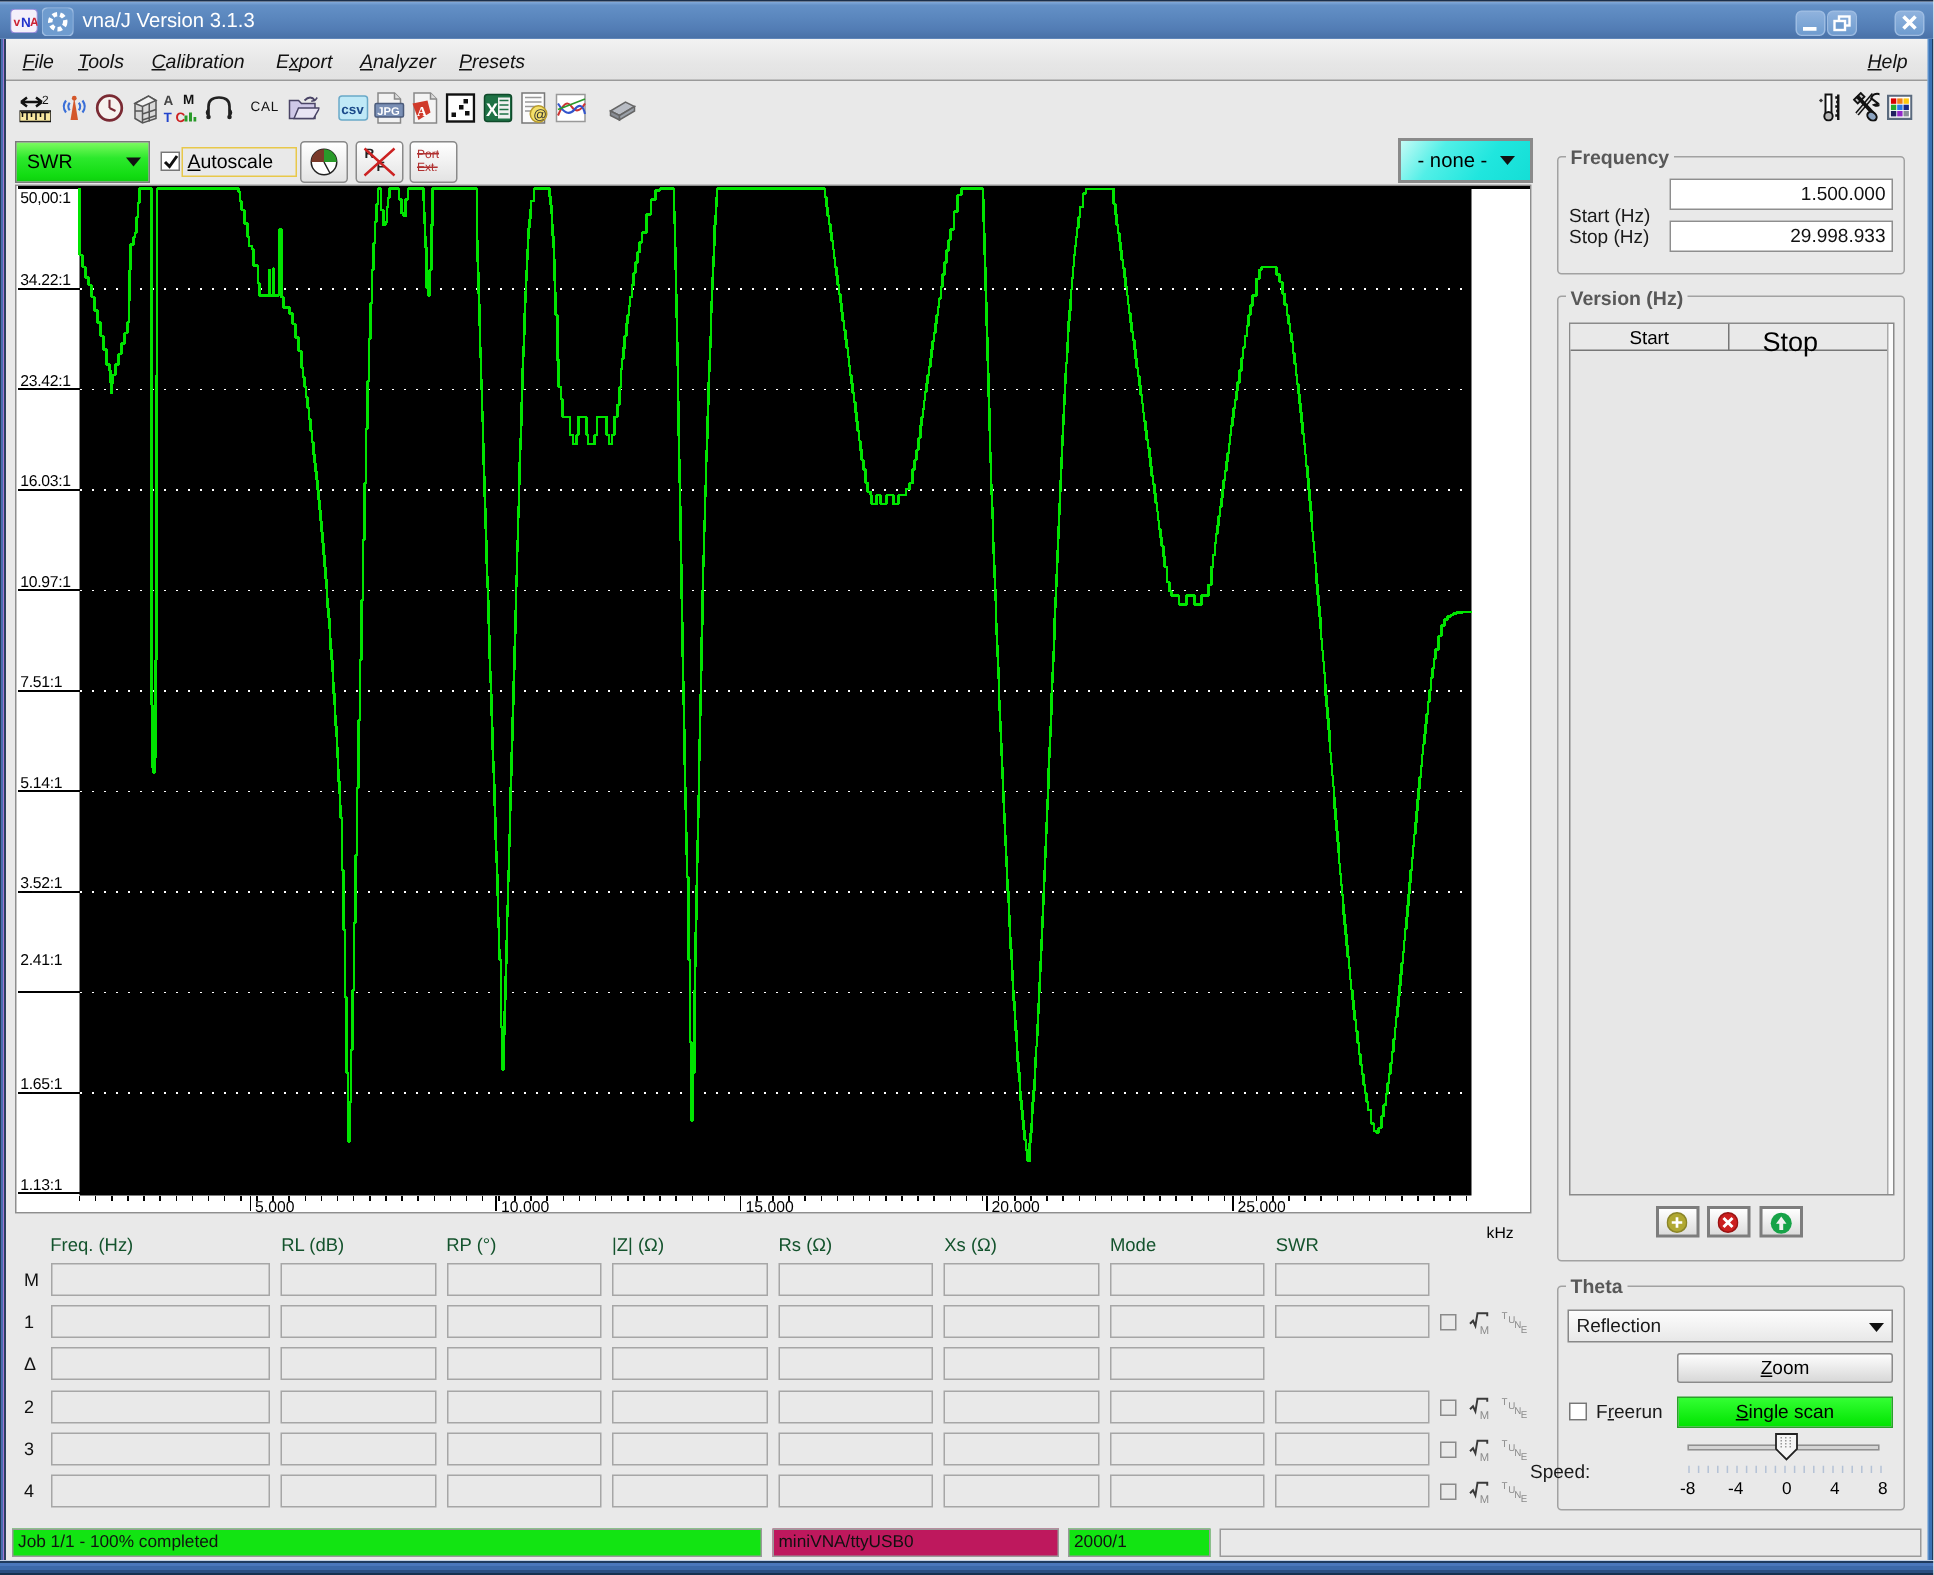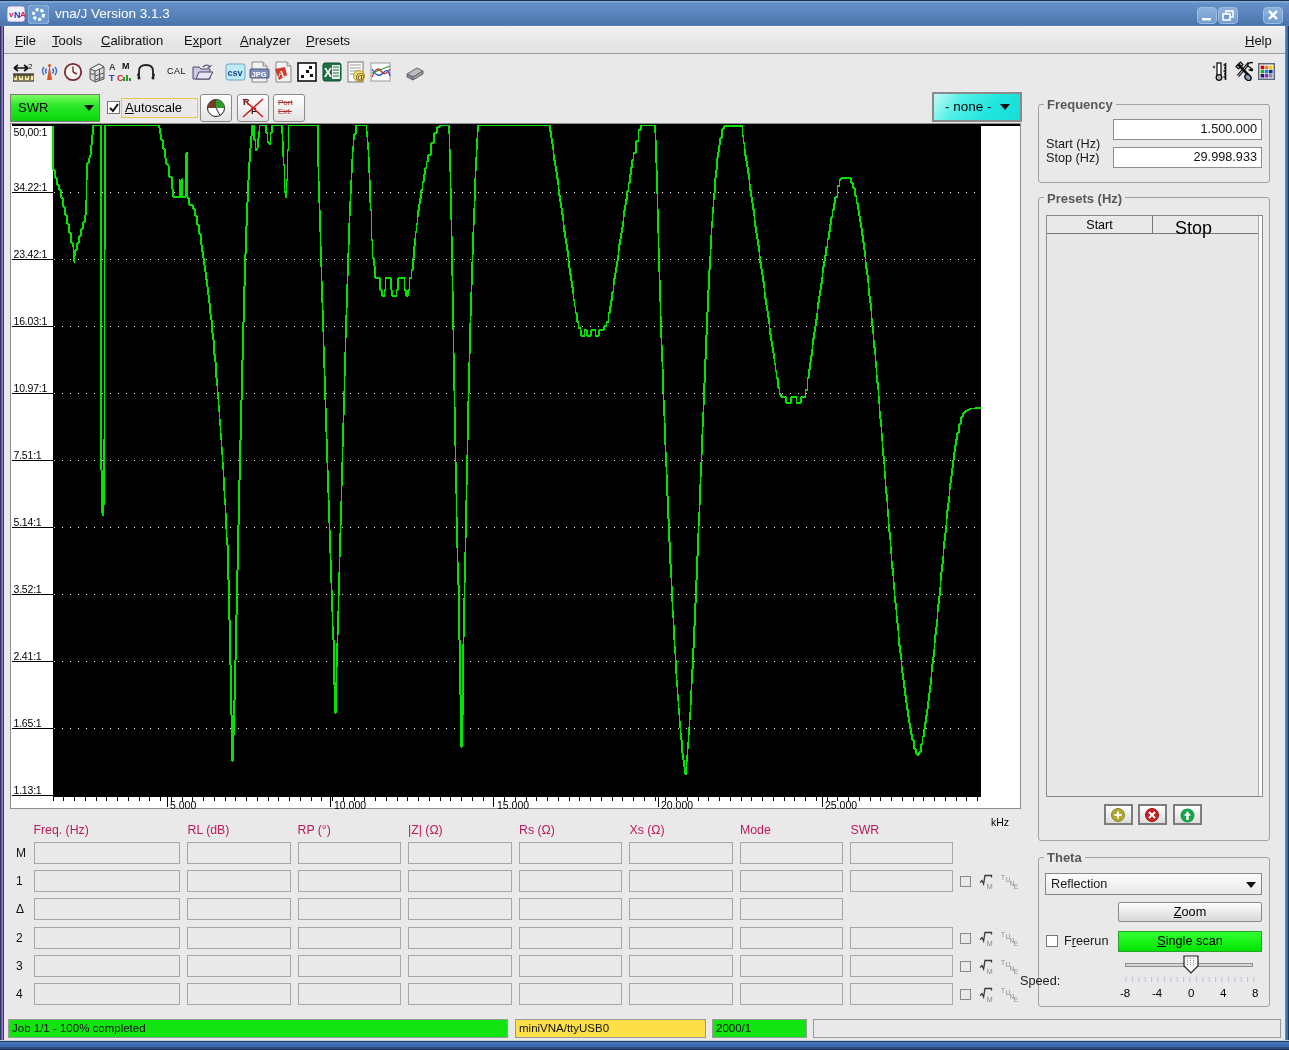--- a/index.html
+++ b/index.html
@@ -16,21 +16,21 @@
 #frameB { left:0; top:1040px; width:1289px; height:10px;
   background:linear-gradient(#c2cfe2 0 1px,#1f3b5e 1px 2px,#4a77bb 2px 4px,#3c69a9 4px 7px,#2a4d80 7px 9px,#16304f 9px 10px); }
 #content { left:4px; top:26px; width:1281px; height:1014px; background:#e9e9e9; }
 
 .winbtn { top:7px; width:20px; height:17px; border-radius:4px;
   background:linear-gradient(#8fb2dd,#6f9ccf); border:1px solid #9dbce2; color:#fff; }
 #titletext { left:55px; top:5.5px; color:#fff; font-size:13.5px; }
 
 #menubar { left:4px; top:26px; width:1281px; height:28px;
   background:linear-gradient(#f2f2f2,#e6e6e6 60%,#e2e2e2); border-bottom:1px solid #9a9a9a; }
-.menuitem { top:33px; font-size:13px; color:#111; }
+.menuitem { top:33px; font-size:13px; color:#111;font-style:italic; }
 
 .ticon { top:61px; }
 
 #controlrow { left:4px; top:90px; width:1281px; height:34px; background:#e9e9e9; }
 .cbtn { top:94px; width:32px; height:28px; border:1px solid #8a8a8a; border-radius:3px;
   background:linear-gradient(#ffffff,#e3e3e3); }
 
 #chartpanel { left:10px; top:123px; width:1011px; height:686px; background:#fff; border:1px solid #8e8e8e; }
 .ylab { font-size:10.5px; color:#000; left:13.5px; letter-spacing:-0.2px; }
 .xlab { font-size:10.5px; color:#000; }
@@ -39,21 +39,21 @@
 .gtitle { font-size:13px; font-weight:bold; color:#585858; background:#e9e9e9; padding:0 3px; }
 .rlabel { font-size:12.7px; color:#1a1a1a; }
 .rfield { background:#fff; border:1px solid #8e8e8e; font-size:12.7px; color:#111;
   text-align:right; padding:2px 4px 0 0; }
 .pbtn { top:804px; width:29px; height:21px; border:2px solid #7d7d7d;
   background:linear-gradient(#ffffff,#dcdcdc); }
 .combo { border:1px solid #888; background:linear-gradient(#fdfdfd,#e8e8e8); }
 .carrow { width:0; height:0; border-left:5px solid transparent; border-right:5px solid transparent;
   border-top:6px solid #111; }
 
-.mhead { top:823px; font-size:12.3px; color:#be185d; }
+.mhead { top:823px; font-size:12.3px; color:#14532d; }
 .mfield { background:#e9e9e9; border:1px solid #a6a6a6; height:22px; }
 .mrowlab { font-size:12px; color:#111; }
 .mcheck { width:11px; height:11px; border:1px solid #8a8a8a; background:#e9e9e9; }
 
 .sfield { top:1019px; height:19px; border:1px solid #9a9a9a; font-size:11.5px; color:#111;
   padding:2px 0 0 3px; }
 </style></head>
 <body>
 <div class="abs" id="content"></div>
 <div class="abs" id="titlebar"></div>
@@ -266,39 +266,39 @@
 <polyline points="53.0,125.6 53.0,170.0 55.0,170.0 55.0,178.0 57.0,178.0 57.0,185.0 59.0,185.0 59.0,190.0 61.0,190.0 61.0,198.0 63.0,198.0 63.0,207.0 65.0,207.0 65.0,215.0 67.0,215.0 67.0,224.0 69.0,224.0 69.0,233.0 71.0,233.0 71.0,243.0 73.0,243.0 73.0,247.0 73.5,247.0 73.5,255.0 74.0,255.0 74.0,262.0 74.5,262.0 74.5,256.0 75.0,256.0 75.0,250.0 77.0,250.0 77.0,243.0 79.0,243.0 79.0,236.0 81.0,236.0 81.0,229.0 83.0,229.0 83.0,222.0 85.0,222.0 85.0,215.0 86.0,215.0 86.0,200.0 86.5,200.0 86.5,180.0 87.0,180.0 87.0,163.0 89.0,163.0 89.0,158.0 90.0,158.0 90.0,155.0 91.0,155.0 91.0,145.0 92.0,145.0 92.0,135.0 93.0,135.0 93.0,125.6 100.2,125.6 101.0,125.6 101.0,470.0 101.8,470.0 101.8,512.0 102.4,512.0 102.4,515.0 103.2,515.0 103.2,505.0 103.8,505.0 103.8,440.0 104.4,440.0 104.4,250.0 104.8,250.0 104.8,125.6 158.0,125.6 159.0,125.6 159.0,128.0 160.0,128.0 160.0,134.0 161.0,134.0 161.0,140.0 163.0,140.0 163.0,149.0 165.0,149.0 165.0,158.0 166.0,158.0 166.0,164.0 168.0,164.0 168.0,166.0 169.0,166.0 169.0,177.0 171.0,177.0 172.0,177.0 172.0,189.0 173.0,189.0 173.0,197.0 179.0,197.0 179.5,197.0 179.5,180.0 180.0,180.0 180.0,197.0 181.5,197.0 182.0,197.0 182.0,179.0 182.5,179.0 182.5,197.0 185.5,197.0 186.0,197.0 186.0,153.0 187.0,153.0 187.5,153.0 187.5,198.0 188.5,198.0 189.0,198.0 189.0,205.0 191.0,205.0 193.0,205.0 193.0,209.0 195.0,209.0 195.0,216.0 197.0,216.0 197.0,225.0 199.0,225.0 199.0,234.0 201.0,234.0 201.0,245.0 202.0,245.0 202.0,251.5 203.0,251.5 203.0,258.0 204.0,258.0 204.0,265.0 205.0,265.0 205.0,272.0 206.0,272.0 206.0,279.5 207.0,279.5 207.0,287.0 208.0,287.0 208.0,295.0 209.0,295.0 209.0,303.0 209.7,303.0 209.7,308.7 210.3,308.7 210.3,314.3 211.0,314.3 211.0,320.0 211.7,320.0 211.7,326.7 212.3,326.7 212.3,333.3 213.0,333.3 213.0,340.0 213.7,340.0 213.7,347.3 214.3,347.3 214.3,354.7 215.0,354.7 215.0,362.0 215.7,362.0 215.7,370.0 216.3,370.0 216.3,378.0 217.0,378.0 217.0,386.0 217.5,386.0 217.5,392.5 218.0,392.5 218.0,399.0 218.5,399.0 218.5,405.5 219.0,405.5 219.0,412.0 219.5,412.0 219.5,419.0 220.0,419.0 220.0,426.0 220.5,426.0 220.5,433.0 221.0,433.0 221.0,440.0 221.5,440.0 221.5,447.5 222.0,447.5 222.0,455.0 222.5,455.0 222.5,462.5 223.0,462.5 223.0,470.0 223.4,470.0 223.4,477.0 223.8,477.0 223.8,484.0 224.2,484.0 224.2,491.0 224.6,491.0 224.6,498.0 225.0,498.0 225.0,505.0 225.4,505.0 225.4,513.0 225.8,513.0 225.8,521.0 226.2,521.0 226.2,529.0 226.6,529.0 226.6,537.0 227.0,537.0 227.0,545.0 228.0,545.0 228.0,580.0 229.0,580.0 229.0,620.0 230.0,620.0 230.0,665.0 231.0,665.0 231.0,715.0 232.0,715.0 232.0,761.0 233.0,761.0 233.0,735.0 234.0,735.0 234.0,700.0 235.0,700.0 235.0,660.0 236.0,660.0 236.0,615.0 237.0,615.0 237.0,570.0 238.0,570.0 238.0,525.0 239.0,525.0 239.0,480.0 240.0,480.0 240.0,440.0 241.0,440.0 241.0,400.0 242.0,400.0 242.0,360.0 243.0,360.0 243.0,322.0 244.0,322.0 244.0,286.0 245.0,286.0 245.0,254.0 246.0,254.0 246.0,226.0 247.0,226.0 247.0,202.0 248.0,202.0 248.0,180.0 249.0,180.0 249.0,162.0 250.0,162.0 250.0,148.0 251.0,148.0 251.0,136.0 252.0,136.0 252.0,125.6 253.5,125.6 254.0,125.6 254.0,140.0 255.5,140.0 255.5,150.0 257.0,150.0 257.0,148.0 258.0,148.0 258.0,138.0 258.8,138.0 258.8,131.8 259.5,131.8 259.5,125.6 265.0,125.6 266.0,125.6 266.0,133.0 267.5,133.0 267.5,142.0 269.0,142.0 269.0,144.0 270.5,144.0 270.5,133.0 272.0,133.0 272.0,125.6 282.0,125.6 282.3,125.6 282.3,133.5 282.6,133.5 282.6,141.4 282.9,141.4 282.9,149.2 283.2,149.2 283.2,157.1 283.5,157.1 283.5,165.0 284.5,165.0 284.5,192.0 285.5,192.0 285.5,197.0 286.5,197.0 286.5,180.0 287.5,180.0 287.5,150.0 288.5,150.0 288.5,125.6 317.0,125.6 318.0,125.6 318.0,160.0 318.2,160.0 318.2,167.1 318.4,167.1 318.4,174.3 318.6,174.3 318.6,181.4 318.9,181.4 318.9,188.6 319.1,188.6 319.1,195.7 319.3,195.7 319.3,202.9 319.5,202.9 319.5,210.0 319.7,210.0 319.7,217.1 319.9,217.1 319.9,224.3 320.1,224.3 320.1,231.4 320.4,231.4 320.4,238.6 320.6,238.6 320.6,245.7 320.8,245.7 320.8,252.9 321.0,252.9 321.0,260.0 321.2,260.0 321.2,267.1 321.4,267.1 321.4,274.3 321.6,274.3 321.6,281.4 321.9,281.4 321.9,288.6 322.1,288.6 322.1,295.7 322.3,295.7 322.3,302.9 322.5,302.9 322.5,310.0 322.7,310.0 322.7,317.1 322.9,317.1 322.9,324.3 323.1,324.3 323.1,331.4 323.4,331.4 323.4,338.6 323.6,338.6 323.6,345.7 323.8,345.7 323.8,352.9 324.0,352.9 324.0,360.0 324.2,360.0 324.2,368.0 324.5,368.0 324.5,376.0 324.8,376.0 324.8,384.0 325.0,384.0 325.0,392.0 325.2,392.0 325.2,400.0 325.5,400.0 325.5,408.0 325.8,408.0 325.8,415.8 326.0,415.8 326.0,423.7 326.2,423.7 326.2,431.5 326.5,431.5 326.5,439.3 326.8,439.3 326.8,447.2 327.0,447.2 327.0,455.0 327.2,455.0 327.2,462.5 327.5,462.5 327.5,470.0 327.8,470.0 327.8,477.5 328.0,477.5 328.0,485.0 328.2,485.0 328.2,492.5 328.5,492.5 328.5,500.0 328.8,500.0 328.8,507.5 329.0,507.5 329.0,515.0 329.2,515.0 329.2,522.5 329.5,522.5 329.5,530.0 329.8,530.0 329.8,537.5 330.0,537.5 330.0,545.0 330.2,545.0 330.2,552.5 330.5,552.5 330.5,560.0 330.8,560.0 330.8,567.5 331.0,567.5 331.0,575.0 331.2,575.0 331.2,582.5 331.5,582.5 331.5,590.0 331.7,590.0 331.7,597.1 331.9,597.1 331.9,604.3 332.1,604.3 332.1,611.4 332.4,611.4 332.4,618.6 332.6,618.6 332.6,625.7 332.8,625.7 332.8,632.9 333.0,632.9 333.0,640.0 334.0,640.0 334.0,685.0 335.0,685.0 335.0,713.0 336.0,713.0 336.0,690.0 336.2,690.0 336.2,682.1 336.4,682.1 336.4,674.3 336.6,674.3 336.6,666.4 336.9,666.4 336.9,658.6 337.1,658.6 337.1,650.7 337.3,650.7 337.3,642.9 337.5,642.9 337.5,635.0 337.7,635.0 337.7,627.1 337.9,627.1 337.9,619.3 338.1,619.3 338.1,611.4 338.4,611.4 338.4,603.6 338.6,603.6 338.6,595.7 338.8,595.7 338.8,587.9 339.0,587.9 339.0,580.0 339.2,580.0 339.2,572.1 339.4,572.1 339.4,564.3 339.6,564.3 339.6,556.4 339.9,556.4 339.9,548.6 340.1,548.6 340.1,540.7 340.3,540.7 340.3,532.9 340.5,532.9 340.5,525.0 340.7,525.0 340.7,517.1 340.9,517.1 340.9,509.3 341.1,509.3 341.1,501.4 341.4,501.4 341.4,493.6 341.6,493.6 341.6,485.7 341.8,485.7 341.8,477.9 342.0,477.9 342.0,470.0 342.2,470.0 342.2,462.1 342.4,462.1 342.4,454.3 342.6,454.3 342.6,446.4 342.9,446.4 342.9,438.6 343.1,438.6 343.1,430.7 343.3,430.7 343.3,422.9 343.5,422.9 343.5,415.0 343.7,415.0 343.7,407.1 343.9,407.1 343.9,399.3 344.1,399.3 344.1,391.4 344.4,391.4 344.4,383.6 344.6,383.6 344.6,375.7 344.8,375.7 344.8,367.9 345.0,367.9 345.0,360.0 345.2,360.0 345.2,352.6 345.4,352.6 345.4,345.1 345.6,345.1 345.6,337.7 345.9,337.7 345.9,330.3 346.1,330.3 346.1,322.9 346.3,322.9 346.3,315.4 346.5,315.4 346.5,308.0 346.8,308.0 346.8,300.0 347.0,300.0 347.0,292.0 347.2,292.0 347.2,284.0 347.5,284.0 347.5,276.0 347.8,276.0 347.8,268.0 348.0,268.0 348.0,260.0 348.2,260.0 348.2,252.7 348.5,252.7 348.5,245.3 348.8,245.3 348.8,238.0 349.0,238.0 349.0,230.7 349.2,230.7 349.2,223.3 349.5,223.3 349.5,216.0 349.8,216.0 349.8,208.8 350.1,208.8 350.1,201.6 350.4,201.6 350.4,194.4 350.7,194.4 350.7,187.2 351.0,187.2 351.0,180.0 351.4,180.0 351.4,173.0 351.8,173.0 351.8,166.0 352.1,166.0 352.1,159.0 352.5,159.0 352.5,152.0 353.0,152.0 353.0,146.0 353.5,146.0 353.5,140.0 354.0,140.0 354.0,134.0 356.0,134.0 356.0,125.6 366.0,125.6 366.5,125.6 366.5,131.1 367.0,131.1 367.0,136.5 367.5,136.5 367.5,142.0 368.0,142.0 368.0,149.7 368.5,149.7 368.5,157.3 369.0,157.3 369.0,165.0 369.2,165.0 369.2,172.5 369.5,172.5 369.5,180.0 369.8,180.0 369.8,187.5 370.0,187.5 370.0,195.0 370.2,195.0 370.2,202.5 370.5,202.5 370.5,210.0 371.5,210.0 371.5,240.0 372.5,240.0 372.5,258.0 374.0,258.0 374.0,266.0 375.0,266.0 375.0,278.0 379.0,278.0 380.0,278.0 380.0,290.0 382.0,290.0 382.0,296.0 384.5,296.0 384.5,290.0 385.5,290.0 385.5,278.0 390.0,278.0 391.0,278.0 391.0,290.0 392.0,290.0 392.0,296.0 395.0,296.0 396.5,296.0 396.5,290.0 398.0,290.0 398.0,278.0 403.5,278.0 404.5,278.0 404.5,290.0 406.0,290.0 406.0,296.0 408.0,296.0 408.0,290.0 409.5,290.0 409.5,278.0 411.5,278.0 411.5,270.0 413.0,270.0 413.0,258.0 414.0,258.0 414.0,246.0 414.8,246.0 414.8,239.0 415.5,239.0 415.5,232.0 416.5,232.0 416.5,224.0 417.5,224.0 417.5,216.0 418.3,216.0 418.3,210.0 419.2,210.0 419.2,204.0 420.0,204.0 420.0,198.0 421.2,198.0 421.2,190.0 422.5,190.0 422.5,182.0 423.8,182.0 423.8,175.0 425.0,175.0 425.0,168.0 426.5,168.0 426.5,161.5 428.0,161.5 428.0,155.0 431.0,155.0 431.0,143.0 434.0,143.0 434.0,133.0 437.0,133.0 437.0,127.0 440.0,127.0 440.0,125.6 449.0,125.6 449.2,125.6 449.2,133.4 449.4,133.4 449.4,141.1 449.6,141.1 449.6,148.9 449.9,148.9 449.9,156.7 450.1,156.7 450.1,164.5 450.3,164.5 450.3,172.2 450.5,172.2 450.5,180.0 450.6,180.0 450.6,188.0 450.8,188.0 450.8,196.0 450.9,196.0 450.9,204.0 451.1,204.0 451.1,212.0 451.2,212.0 451.2,220.0 451.4,220.0 451.4,228.0 451.6,228.0 451.6,236.0 451.7,236.0 451.7,244.0 451.9,244.0 451.9,252.0 452.0,252.0 452.0,260.0 452.1,260.0 452.1,267.7 452.3,267.7 452.3,275.5 452.4,275.5 452.4,283.2 452.5,283.2 452.5,290.9 452.7,290.9 452.7,298.6 452.8,298.6 452.8,306.4 453.0,306.4 453.0,314.1 453.1,314.1 453.1,321.8 453.2,321.8 453.2,329.5 453.4,329.5 453.4,337.3 453.5,337.3 453.5,345.0 453.6,345.0 453.6,352.7 453.8,352.7 453.8,360.5 453.9,360.5 453.9,368.2 454.0,368.2 454.0,375.9 454.2,375.9 454.2,383.6 454.3,383.6 454.3,391.4 454.5,391.4 454.5,399.1 454.6,399.1 454.6,406.8 454.7,406.8 454.7,414.5 454.9,414.5 454.9,422.3 455.0,422.3 455.0,430.0 455.1,430.0 455.1,438.0 455.3,438.0 455.3,446.0 455.4,446.0 455.4,454.0 455.6,454.0 455.6,462.0 455.8,462.0 455.8,470.0 455.9,470.0 455.9,478.0 456.1,478.0 456.1,486.0 456.2,486.0 456.2,494.0 456.4,494.0 456.4,502.0 456.5,502.0 456.5,510.0 456.6,510.0 456.6,517.5 456.8,517.5 456.8,525.0 456.9,525.0 456.9,532.5 457.1,532.5 457.1,540.0 457.2,540.0 457.2,547.5 457.4,547.5 457.4,555.0 457.6,555.0 457.6,562.5 457.7,562.5 457.7,570.0 457.9,570.0 457.9,577.5 458.0,577.5 458.0,585.0 459.0,585.0 459.0,640.0 460.0,640.0 460.0,695.0 461.0,695.0 461.0,747.0 462.0,747.0 462.0,715.0 463.0,715.0 463.0,660.0 463.2,660.0 463.2,652.2 463.3,652.2 463.3,644.4 463.5,644.4 463.5,636.7 463.7,636.7 463.7,628.9 463.8,628.9 463.8,621.1 464.0,621.1 464.0,613.3 464.2,613.3 464.2,605.6 464.3,605.6 464.3,597.8 464.5,597.8 464.5,590.0 464.6,590.0 464.6,582.5 464.8,582.5 464.8,575.0 464.9,575.0 464.9,567.5 465.1,567.5 465.1,560.0 465.2,560.0 465.2,552.5 465.4,552.5 465.4,545.0 465.6,545.0 465.6,537.5 465.7,537.5 465.7,530.0 465.9,530.0 465.9,522.5 466.0,522.5 466.0,515.0 466.1,515.0 466.1,507.5 466.3,507.5 466.3,500.0 466.4,500.0 466.4,492.5 466.6,492.5 466.6,485.0 466.8,485.0 466.8,477.5 466.9,477.5 466.9,470.0 467.1,470.0 467.1,462.5 467.2,462.5 467.2,455.0 467.4,455.0 467.4,447.5 467.5,447.5 467.5,440.0 467.7,440.0 467.7,432.2 467.8,432.2 467.8,424.4 468.0,424.4 468.0,416.7 468.2,416.7 468.2,408.9 468.3,408.9 468.3,401.1 468.5,401.1 468.5,393.3 468.7,393.3 468.7,385.6 468.8,385.6 468.8,377.8 469.0,377.8 469.0,370.0 469.2,370.0 469.2,362.2 469.4,362.2 469.4,354.4 469.7,354.4 469.7,346.7 469.9,346.7 469.9,338.9 470.1,338.9 470.1,331.1 470.3,331.1 470.3,323.3 470.6,323.3 470.6,315.6 470.8,315.6 470.8,307.8 471.0,307.8 471.0,300.0 471.2,300.0 471.2,292.5 471.5,292.5 471.5,285.0 471.8,285.0 471.8,277.5 472.0,277.5 472.0,270.0 472.2,270.0 472.2,262.5 472.5,262.5 472.5,255.0 472.8,255.0 472.8,247.5 473.0,247.5 473.0,240.0 473.3,240.0 473.3,232.1 473.6,232.1 473.6,224.3 473.9,224.3 473.9,216.4 474.1,216.4 474.1,208.6 474.4,208.6 474.4,200.7 474.7,200.7 474.7,192.9 475.0,192.9 475.0,185.0 475.3,185.0 475.3,178.0 475.6,178.0 475.6,171.0 475.9,171.0 475.9,164.0 476.2,164.0 476.2,157.0 476.5,157.0 476.5,150.0 476.9,150.0 476.9,143.9 477.2,143.9 477.2,137.8 477.6,137.8 477.6,131.7 478.0,131.7 478.0,125.6 549.0,125.6 550.0,125.6 550.0,131.8 551.0,131.8 551.0,138.0 551.8,138.0 551.8,143.7 552.7,143.7 552.7,149.3 553.5,149.3 553.5,155.0 554.3,155.0 554.3,160.7 555.2,160.7 555.2,166.3 556.0,166.3 556.0,172.0 556.8,172.0 556.8,178.0 557.7,178.0 557.7,184.0 558.5,184.0 558.5,190.0 559.3,190.0 559.3,196.0 560.2,196.0 560.2,202.0 561.0,202.0 561.0,208.0 561.8,208.0 561.8,214.0 562.7,214.0 562.7,220.0 563.5,220.0 563.5,226.0 564.3,226.0 564.3,232.0 565.2,232.0 565.2,238.0 566.0,238.0 566.0,244.0 566.8,244.0 566.8,250.0 567.7,250.0 567.7,256.0 568.5,256.0 568.5,262.0 569.3,262.0 569.3,268.3 570.2,268.3 570.2,274.7 571.0,274.7 571.0,281.0 571.8,281.0 571.8,287.3 572.7,287.3 572.7,293.7 573.5,293.7 573.5,300.0 574.5,300.0 574.5,306.5 575.5,306.5 575.5,313.0 577.0,313.0 577.0,322.0 578.5,322.0 578.5,328.0 580.5,328.0 580.5,330.0 581.0,330.0 581.0,336.0 583.5,336.0 584.5,336.0 584.5,330.0 586.0,330.0 587.0,330.0 587.0,336.0 590.0,336.0 591.0,336.0 591.0,330.0 594.0,330.0 595.5,330.0 595.5,336.0 598.0,336.0 599.0,336.0 599.0,330.0 602.0,330.0 604.0,330.0 604.0,326.0 606.5,326.0 606.5,322.0 608.5,322.0 608.5,313.0 609.8,313.0 609.8,306.5 611.0,306.5 611.0,300.0 612.2,300.0 612.2,292.0 613.5,292.0 613.5,284.0 614.3,284.0 614.3,278.3 615.2,278.3 615.2,272.7 616.0,272.7 616.0,267.0 616.8,267.0 616.8,261.3 617.7,261.3 617.7,255.7 618.5,255.7 618.5,250.0 619.3,250.0 619.3,244.3 620.2,244.3 620.2,238.7 621.0,238.7 621.0,233.0 621.8,233.0 621.8,227.3 622.7,227.3 622.7,221.7 623.5,221.7 623.5,216.0 624.3,216.0 624.3,210.3 625.2,210.3 625.2,204.7 626.0,204.7 626.0,199.0 627.2,199.0 627.2,191.0 628.5,191.0 628.5,183.0 629.8,183.0 629.8,175.0 631.0,175.0 631.0,167.0 632.2,167.0 632.2,160.0 633.5,160.0 633.5,153.0 636.0,153.0 636.0,141.0 638.5,141.0 638.5,130.0 641.0,130.0 641.0,125.6 655.0,125.6 655.2,125.6 655.2,133.0 655.5,133.0 655.5,140.4 655.8,140.4 655.8,147.8 656.0,147.8 656.0,155.2 656.2,155.2 656.2,162.6 656.5,162.6 656.5,170.0 656.7,170.0 656.7,177.9 656.9,177.9 656.9,185.7 657.1,185.7 657.1,193.6 657.4,193.6 657.4,201.4 657.6,201.4 657.6,209.3 657.8,209.3 657.8,217.1 658.0,217.1 658.0,225.0 658.2,225.0 658.2,232.9 658.4,232.9 658.4,240.7 658.6,240.7 658.6,248.6 658.9,248.6 658.9,256.4 659.1,256.4 659.1,264.3 659.3,264.3 659.3,272.1 659.5,272.1 659.5,280.0 659.7,280.0 659.7,287.1 659.9,287.1 659.9,294.3 660.1,294.3 660.1,301.4 660.4,301.4 660.4,308.6 660.6,308.6 660.6,315.7 660.8,315.7 660.8,322.9 661.0,322.9 661.0,330.0 661.3,330.0 661.3,337.9 661.6,337.9 661.6,345.7 661.9,345.7 661.9,353.6 662.1,353.6 662.1,361.4 662.4,361.4 662.4,369.3 662.7,369.3 662.7,377.1 663.0,377.1 663.0,385.0 663.3,385.0 663.3,392.6 663.6,392.6 663.6,400.1 663.9,400.1 663.9,407.7 664.1,407.7 664.1,415.3 664.4,415.3 664.4,422.9 664.7,422.9 664.7,430.4 665.0,430.4 665.0,438.0 665.3,438.0 665.3,445.1 665.6,445.1 665.6,452.3 665.9,452.3 665.9,459.4 666.1,459.4 666.1,466.6 666.4,466.6 666.4,473.7 666.7,473.7 666.7,480.9 667.0,480.9 667.0,488.0 667.3,488.0 667.3,495.8 667.7,495.8 667.7,503.7 668.0,503.7 668.0,511.5 668.3,511.5 668.3,519.3 668.7,519.3 668.7,527.2 669.0,527.2 669.0,535.0 669.3,535.0 669.3,542.2 669.7,542.2 669.7,549.3 670.0,549.3 670.0,556.5 670.3,556.5 670.3,563.7 670.7,563.7 670.7,570.8 671.0,570.8 671.0,578.0 671.4,578.0 671.4,586.0 671.8,586.0 671.8,594.0 672.2,594.0 672.2,602.0 672.6,602.0 672.6,610.0 673.0,610.0 673.0,618.0 673.4,618.0 673.4,625.2 673.8,625.2 673.8,632.4 674.2,632.4 674.2,639.6 674.6,639.6 674.6,646.8 675.0,646.8 675.0,654.0 675.4,654.0 675.4,660.6 675.8,660.6 675.8,667.2 676.2,667.2 676.2,673.8 676.6,673.8 676.6,680.4 677.0,680.4 677.0,687.0 677.5,687.0 677.5,694.0 678.0,694.0 678.0,701.0 678.5,701.0 678.5,708.0 679.0,708.0 679.0,715.0 679.5,715.0 679.5,721.2 680.0,721.2 680.0,727.5 680.5,727.5 680.5,733.8 681.0,733.8 681.0,740.0 681.7,740.0 681.7,746.7 682.3,746.7 682.3,753.3 683.0,753.3 683.0,760.0 684.0,760.0 684.0,767.0 685.0,767.0 685.0,774.0 686.5,774.0 686.5,762.0 687.0,762.0 687.0,755.3 687.5,755.3 687.5,748.7 688.0,748.7 688.0,742.0 688.5,742.0 688.5,734.5 689.0,734.5 689.0,727.0 689.5,727.0 689.5,719.5 690.0,719.5 690.0,712.0 690.4,712.0 690.4,704.8 690.8,704.8 690.8,697.6 691.2,697.6 691.2,690.4 691.6,690.4 691.6,683.2 692.0,683.2 692.0,676.0 692.3,676.0 692.3,669.0 692.7,669.0 692.7,662.0 693.0,662.0 693.0,655.0 693.3,655.0 693.3,648.0 693.7,648.0 693.7,641.0 694.0,641.0 694.0,634.0 694.3,634.0 694.3,626.3 694.7,626.3 694.7,618.7 695.0,618.7 695.0,611.0 695.3,611.0 695.3,603.3 695.7,603.3 695.7,595.7 696.0,595.7 696.0,588.0 696.3,588.0 696.3,580.0 696.7,580.0 696.7,572.0 697.0,572.0 697.0,564.0 697.3,564.0 697.3,556.0 697.7,556.0 697.7,548.0 698.0,548.0 698.0,540.0 698.3,540.0 698.3,533.0 698.6,533.0 698.6,526.0 698.9,526.0 698.9,519.0 699.1,519.0 699.1,512.0 699.4,512.0 699.4,505.0 699.7,505.0 699.7,498.0 700.0,498.0 700.0,491.0 700.3,491.0 700.3,483.9 700.6,483.9 700.6,476.7 700.9,476.7 700.9,469.6 701.1,469.6 701.1,462.4 701.4,462.4 701.4,455.3 701.7,455.3 701.7,448.1 702.0,448.1 702.0,441.0 702.3,441.0 702.3,433.9 702.6,433.9 702.6,426.7 702.9,426.7 702.9,419.6 703.1,419.6 703.1,412.4 703.4,412.4 703.4,405.3 703.7,405.3 703.7,398.1 704.0,398.1 704.0,391.0 704.3,391.0 704.3,383.0 704.7,383.0 704.7,375.0 705.0,375.0 705.0,367.0 705.3,367.0 705.3,359.0 705.7,359.0 705.7,351.0 706.0,351.0 706.0,343.0 706.3,343.0 706.3,335.3 706.7,335.3 706.7,327.7 707.0,327.7 707.0,320.0 707.3,320.0 707.3,312.3 707.7,312.3 707.7,304.7 708.0,304.7 708.0,297.0 708.3,297.0 708.3,290.2 708.7,290.2 708.7,283.3 709.0,283.3 709.0,276.5 709.3,276.5 709.3,269.7 709.7,269.7 709.7,262.8 710.0,262.8 710.0,256.0 710.4,256.0 710.4,249.0 710.8,249.0 710.8,242.0 711.2,242.0 711.2,235.0 711.6,235.0 711.6,228.0 712.0,228.0 712.0,221.0 712.5,221.0 712.5,214.0 713.0,214.0 713.0,207.0 713.5,207.0 713.5,200.0 714.0,200.0 714.0,193.0 714.7,193.0 714.7,185.3 715.3,185.3 715.3,177.7 716.0,177.7 716.0,170.0 716.7,170.0 716.7,164.0 717.3,164.0 717.3,158.0 718.0,158.0 718.0,152.0 719.0,152.0 719.0,145.0 720.0,145.0 720.0,138.0 722.0,138.0 722.0,129.0 724.0,129.0 724.0,126.0 741.0,126.0 742.5,126.0 742.5,136.0 743.5,136.0 743.5,143.0 744.5,143.0 744.5,150.0 745.3,150.0 745.3,155.7 746.2,155.7 746.2,161.3 747.0,161.3 747.0,167.0 747.8,167.0 747.8,173.0 748.7,173.0 748.7,179.0 749.5,179.0 749.5,185.0 750.3,185.0 750.3,191.0 751.2,191.0 751.2,197.0 752.0,197.0 752.0,203.0 752.8,203.0 752.8,209.0 753.7,209.0 753.7,215.0 754.5,215.0 754.5,221.0 755.3,221.0 755.3,227.0 756.2,227.0 756.2,233.0 757.0,233.0 757.0,239.0 757.8,239.0 757.8,245.0 758.7,245.0 758.7,251.0 759.5,251.0 759.5,257.0 760.3,257.0 760.3,263.0 761.2,263.0 761.2,269.0 762.0,269.0 762.0,275.0 762.8,275.0 762.8,281.0 763.7,281.0 763.7,287.0 764.5,287.0 764.5,293.0 765.3,293.0 765.3,299.0 766.2,299.0 766.2,305.0 767.0,305.0 767.0,311.0 767.8,311.0 767.8,317.0 768.7,317.0 768.7,323.0 769.5,323.0 769.5,329.0 770.3,329.0 770.3,335.0 771.2,335.0 771.2,341.0 772.0,341.0 772.0,347.0 772.8,347.0 772.8,352.7 773.7,352.7 773.7,358.3 774.5,358.3 774.5,364.0 775.5,364.0 775.5,371.0 776.5,371.0 776.5,378.0 778.0,378.0 778.0,388.0 779.5,388.0 779.5,394.0 781.0,394.0 781.0,397.0 785.0,397.0 786.0,397.0 786.0,403.0 790.0,403.0 791.0,403.0 791.0,397.0 795.5,397.0 796.5,397.0 796.5,403.0 800.0,403.0 801.0,403.0 801.0,397.0 804.0,397.0 805.5,397.0 805.5,390.0 807.5,390.0 807.5,378.0 808.8,378.0 808.8,370.0 810.0,370.0 810.0,362.0 810.8,362.0 810.8,356.0 811.7,356.0 811.7,350.0 812.5,350.0 812.5,344.0 813.3,344.0 813.3,338.0 814.2,338.0 814.2,332.0 815.0,332.0 815.0,326.0 815.8,326.0 815.8,320.0 816.7,320.0 816.7,314.0 817.5,314.0 817.5,308.0 818.3,308.0 818.3,302.0 819.2,302.0 819.2,296.0 820.0,296.0 820.0,290.0 820.8,290.0 820.8,284.0 821.7,284.0 821.7,278.0 822.5,278.0 822.5,272.0 823.3,272.0 823.3,266.3 824.2,266.3 824.2,260.7 825.0,260.7 825.0,255.0 826.2,255.0 826.2,247.0 827.5,247.0 827.5,239.0 828.8,239.0 828.8,231.5 830.0,231.5 830.0,224.0 831.2,224.0 831.2,217.0 832.5,217.0 832.5,210.0 833.8,210.0 833.8,203.5 835.0,203.5 835.0,197.0 837.5,197.0 837.5,186.0 839.5,186.0 839.5,180.0 841.0,180.0 841.0,178.0 849.0,178.0 851.0,178.0 851.0,183.0 853.0,183.0 853.0,188.0 855.0,188.0 855.0,196.0 856.5,196.0 856.5,203.0 858.0,203.0 858.0,210.0 859.0,210.0 859.0,216.0 860.0,216.0 860.0,222.0 861.0,222.0 861.0,228.0 862.0,228.0 862.0,235.3 863.0,235.3 863.0,242.7 864.0,242.7 864.0,250.0 864.8,250.0 864.8,256.2 865.5,256.2 865.5,262.5 866.2,262.5 866.2,268.8 867.0,268.8 867.0,275.0 867.8,275.0 867.8,282.0 868.5,282.0 868.5,289.0 869.2,289.0 869.2,296.0 870.0,296.0 870.0,303.0 870.8,303.0 870.8,310.8 871.5,310.8 871.5,318.5 872.2,318.5 872.2,326.2 873.0,326.2 873.0,334.0 873.6,334.0 873.6,340.8 874.2,340.8 874.2,347.6 874.8,347.6 874.8,354.4 875.4,354.4 875.4,361.2 876.0,361.2 876.0,368.0 876.6,368.0 876.6,375.2 877.2,375.2 877.2,382.4 877.8,382.4 877.8,389.6 878.4,389.6 878.4,396.8 879.0,396.8 879.0,404.0 879.6,404.0 879.6,411.4 880.2,411.4 880.2,418.8 880.8,418.8 880.8,426.2 881.4,426.2 881.4,433.6 882.0,433.6 882.0,441.0 882.6,441.0 882.6,448.6 883.2,448.6 883.2,456.2 883.8,456.2 883.8,463.8 884.4,463.8 884.4,471.4 885.0,471.4 885.0,479.0 885.6,479.0 885.6,486.6 886.2,486.6 886.2,494.2 886.8,494.2 886.8,501.8 887.4,501.8 887.4,509.4 888.0,509.4 888.0,517.0 888.6,517.0 888.6,524.4 889.2,524.4 889.2,531.8 889.8,531.8 889.8,539.2 890.4,539.2 890.4,546.6 891.0,546.6 891.0,554.0 891.6,554.0 891.6,561.2 892.2,561.2 892.2,568.4 892.8,568.4 892.8,575.6 893.4,575.6 893.4,582.8 894.0,582.8 894.0,590.0 894.6,590.0 894.6,596.6 895.2,596.6 895.2,603.2 895.8,603.2 895.8,609.8 896.4,609.8 896.4,616.4 897.0,616.4 897.0,623.0 897.8,623.0 897.8,630.5 898.5,630.5 898.5,638.0 899.2,638.0 899.2,645.5 900.0,645.5 900.0,653.0 900.8,653.0 900.8,659.8 901.5,659.8 901.5,666.5 902.2,666.5 902.2,673.2 903.0,673.2 903.0,680.0 904.0,680.0 904.0,687.7 905.0,687.7 905.0,695.3 906.0,695.3 906.0,703.0 907.0,703.0 907.0,709.7 908.0,709.7 908.0,716.3 909.0,716.3 909.0,723.0 910.0,723.0 910.0,728.7 911.0,728.7 911.0,734.3 912.0,734.3 912.0,740.0 914.0,740.0 914.0,749.0 916.0,749.0 916.0,754.0 917.5,754.0 917.5,755.0 919.0,755.0 919.0,752.0 921.0,752.0 921.0,744.0 922.5,744.0 922.5,736.5 924.0,736.5 924.0,729.0 925.0,729.0 925.0,722.3 926.0,722.3 926.0,715.7 927.0,715.7 927.0,709.0 928.0,709.0 928.0,701.0 929.0,701.0 929.0,693.0 930.0,693.0 930.0,685.0 930.8,685.0 930.8,678.0 931.5,678.0 931.5,671.0 932.2,671.0 932.2,664.0 933.0,664.0 933.0,657.0 933.8,657.0 933.8,649.5 934.5,649.5 934.5,642.0 935.2,642.0 935.2,634.5 936.0,634.5 936.0,627.0 936.8,627.0 936.8,619.2 937.5,619.2 937.5,611.5 938.2,611.5 938.2,603.8 939.0,603.8 939.0,596.0 939.8,596.0 939.8,588.0 940.5,588.0 940.5,580.0 941.2,580.0 941.2,572.0 942.0,572.0 942.0,564.0 942.8,564.0 942.8,556.2 943.5,556.2 943.5,548.5 944.2,548.5 944.2,540.8 945.0,540.8 945.0,533.0 945.8,533.0 945.8,525.5 946.5,525.5 946.5,518.0 947.2,518.0 947.2,510.5 948.0,510.5 948.0,503.0 948.8,503.0 948.8,496.2 949.5,496.2 949.5,489.5 950.2,489.5 950.2,482.8 951.0,482.8 951.0,476.0 952.0,476.0 952.0,468.0 953.0,468.0 953.0,460.0 954.0,460.0 954.0,452.0 955.0,452.0 955.0,445.7 956.0,445.7 956.0,439.3 957.0,439.3 957.0,433.0 959.0,433.0 959.0,424.0 961.0,424.0 961.0,417.0 963.0,417.0 963.0,413.0 965.0,413.0 965.0,411.0 967.0,411.0 967.0,410.0 969.0,410.0 969.0,409.0 971.0,409.0 971.0,408.5 975.0,408.5 975.0,408.0 981.0,408.0" fill="none" stroke="#00e400" stroke-width="1.7" stroke-linejoin="bevel" shape-rendering="crispEdges"></polyline>
 </svg>
 <div class="abs ylab" style="top:125.5px">50,00:1</div>
 <div class="abs ylab" style="top:181.0px">34.22:1</div>
 <div class="abs ylab" style="top:248.0px">23.42:1</div>
 <div class="abs ylab" style="top:315.0px">16.03:1</div>
 <div class="abs ylab" style="top:382.0px">10.97:1</div>
 <div class="abs ylab" style="top:449.0px">7.51:1</div>
 <div class="abs ylab" style="top:516.0px">5.14:1</div>
 <div class="abs ylab" style="top:583.0px">3.52:1</div>
-<div class="abs ylab" style="top:650.0px">2.41:1</div>
+<div class="abs ylab" style="top:634px">2.41:1</div>
 <div class="abs ylab" style="top:717.0px">1.65:1</div>
 <div class="abs ylab" style="top:784.0px">1.13:1</div>
 <div class="abs xlab" style="left:170px;top:798.5px">5.000</div>
 <div class="abs xlab" style="left:334px;top:798.5px">10.000</div>
 <div class="abs xlab" style="left:497px;top:798.5px">15.000</div>
 <div class="abs xlab" style="left:661px;top:798.5px">20.000</div>
 <div class="abs xlab" style="left:825px;top:798.5px">25.000</div>
 <div class="abs xlab" style="left:991px;top:816px">kHz</div>
 
 <div class="abs group" style="left:1038px;top:104px;width:232px;height:79px"></div>
 <div class="abs gtitle" style="left:1044px;top:97px">Frequency</div>
 <div class="abs rlabel" style="left:1046px;top:137px">Start (Hz)</div>
 <div class="abs rfield" style="left:1113px;top:119px;width:149px;height:21px">1.500.000</div>
 <div class="abs rlabel" style="left:1046px;top:151px">Stop (Hz)</div>
 <div class="abs rfield" style="left:1113px;top:147px;width:149px;height:21px">29.998.933</div>
 
 <div class="abs group" style="left:1038px;top:197px;width:232px;height:644px"></div>
-<div class="abs gtitle" style="left:1044px;top:191px">Presets (Hz)</div>
+<div class="abs gtitle" style="left:1044px;top:191px">Version (Hz)</div>
 <div class="abs" style="left:1046px;top:215px;width:217px;height:582px;background:#e7e7e7;border:1px solid #8a8a8a"></div>
 <div class="abs" style="left:1258px;top:216px;width:4px;height:580px;background:#fbfbfb;border-left:1px solid #aaa"></div>
 <div class="abs" style="left:1047px;top:216px;width:211px;height:18px;background:#e9e9e9;border-bottom:1px solid #777"></div>
 <div class="abs" style="left:1152px;top:216px;width:1px;height:18px;background:#777"></div>
 <div class="abs" style="left:1047px;top:218px;width:105px;text-align:center;font-size:12.5px">Start</div>
 <div class="abs" style="left:1141px;top:218px;width:105px;text-align:center;font-size:18px">Stop</div>
 <div class="abs pbtn" style="left:1104px"></div>
 <svg class="abs" style="left:1111px;top:808px" width="14" height="14">
     <circle cx="7" cy="7" r="6.5" fill="#b0a832" stroke="#8a8428"></circle>
     <path d="M7 3.5 v7 M3.5 7 h7" stroke="#fff" stroke-width="1.8"></path>
@@ -440,18 +440,18 @@
 <text x="7.5" y="16" font-size="7.5" fill="#8a8a8a" font-family="Liberation Sans">M</text>
   </svg>
 <svg class="abs" style="left:1001px;top:986px" width="18" height="18" viewBox="0 0 18 18">
 <text x="0" y="6.5" font-size="6.5" fill="#8a8a8a" font-family="Liberation Sans">T</text>
 <text x="4.5" y="9" font-size="6.5" fill="#8a8a8a" font-family="Liberation Sans">U</text>
 <text x="8.5" y="12.5" font-size="6.5" fill="#8a8a8a" font-family="Liberation Sans">N</text>
 <text x="12.8" y="15.5" font-size="6.5" fill="#8a8a8a" font-family="Liberation Sans">E</text>
   </svg>
 
 <div class="abs sfield" style="left:8px;width:500px;background:#12e412">Job 1/1 - 100% completed</div>
-<div class="abs sfield" style="left:515px;width:191px;background:#fde047">miniVNA/ttyUSB0</div>
+<div class="abs sfield" style="left:515px;width:191px;background:#be185d">miniVNA/ttyUSB0</div>
 <div class="abs sfield" style="left:712px;width:95px;background:#12e412">2000/1</div>
 <div class="abs sfield" style="left:813px;width:468px;background:#e9e9e9"></div>
 <div class="abs" id="frameL"></div>
 <div class="abs" id="frameR"></div>
 <div class="abs" id="frameB"></div>
 
 </body></html>

